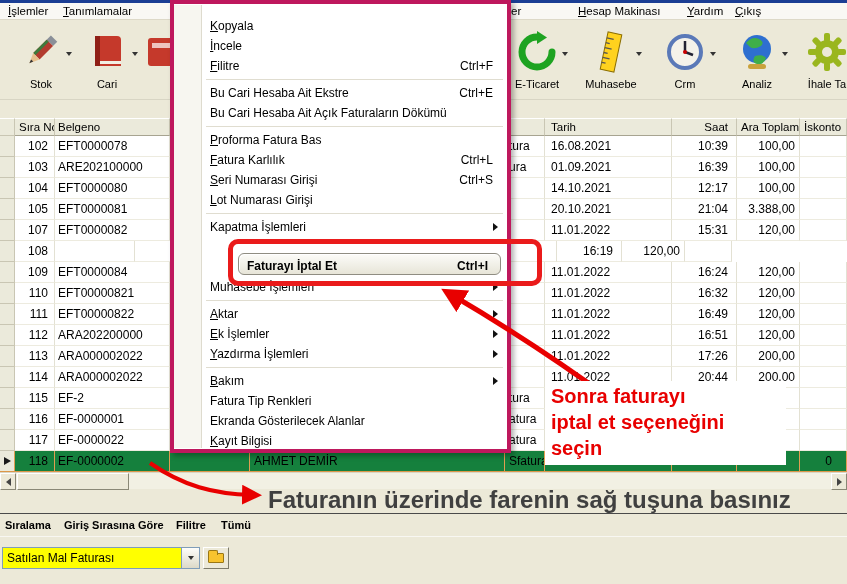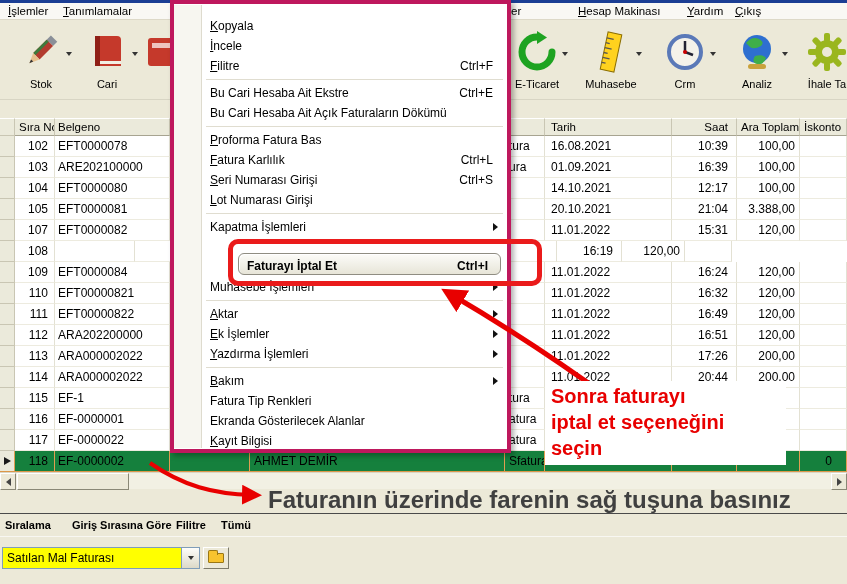--- a/index.html
+++ b/index.html
@@ -60,21 +60,21 @@
   #hsL{left:0} #hsR{right:0}
   .tri-l { width:0;height:0;border-right:5px solid #444;border-top:4px solid transparent;border-bottom:4px solid transparent; }
   .tri-r { width:0;height:0;border-left:5px solid #444;border-top:4px solid transparent;border-bottom:4px solid transparent; }
   .hs-thumb { position:absolute; left:17px; top:0; width:112px; height:17px; background:#ece9d8;
               border:1px solid #fff; border-right-color:#8a8876; border-bottom-color:#8a8876; }
 
   
   .statusbar { position:absolute; left:0; top:513px; width:847px; height:23px;
                background:#ece9d8; border-top:1px solid #4a4a4a; font-size:11px; font-weight:bold;text-align:center; }
   .st { position:absolute; top:5px; white-space:nowrap; }
-  #st1{left:5px} #st2{left:72px} #st3{left:176px} #st4{left:221px}
+  #st1{left:5px} #st2{left:64px} #st3{left:176px} #st4{left:221px}
 
   .bottombar { position:absolute; left:0; top:536px; width:847px; height:48px;
                background:#ece9d8; border-top:1px solid #f8f7f2; }
   .combo { position:absolute; left:2px; top:10px; width:198px; height:22px;
            border:1px solid #7f9db9; background:#fff; display:flex; }
   .combo-text { flex:1; background:#ffff00; font-size:12px; line-height:20px; padding-left:4px;
                 overflow:hidden; white-space:nowrap; }
   .combo-btn { width:18px; background:linear-gradient(#fdfdfa,#dcd9c8); border-left:1px solid #7f9db9;
                display:flex; align-items:center; justify-content:center; }
   .combo-tri { width:0;height:0;border-top:4px solid #333;border-left:3.5px solid transparent;border-right:3.5px solid transparent; }
@@ -394,21 +394,21 @@
     <span class="c c4"></span>
     <span class="c c5"></span>
     <span class="c c6">11.01.2022</span>
     <span class="c c7">20:44</span>
     <span class="c c8">200,00</span>
     <span class="c c9"></span>
   </div>
       <div class="grid-row">
     <span class="c c0"></span>
     <span class="c c1">115</span>
-    <span class="c c2">EF-1</span>
+    <span class="c c2">EF-2</span>
     <span class="c c3"></span>
     <span class="c c4"></span>
     <span class="c c5">tura</span>
     <span class="c c6"></span>
     <span class="c c7"></span>
     <span class="c c8"></span>
     <span class="c c9"></span>
   </div>
       <div class="grid-row">
     <span class="c c0"></span>

